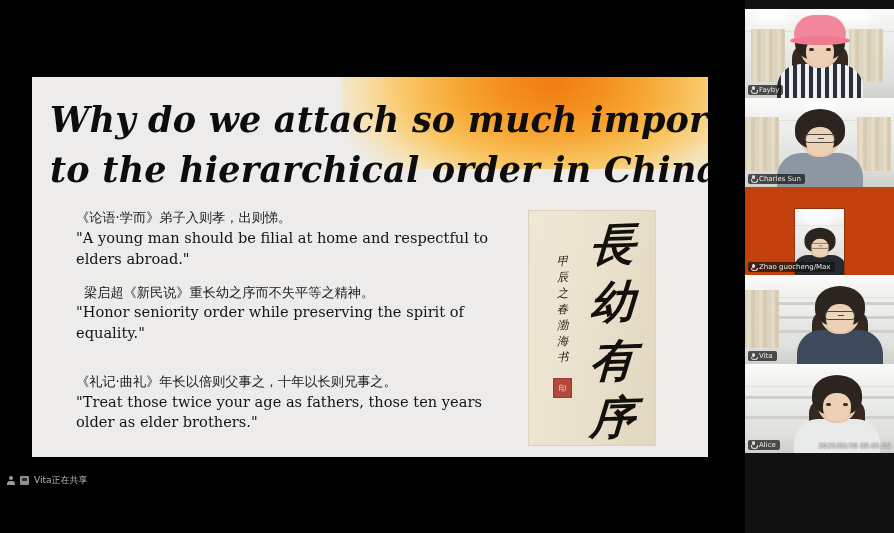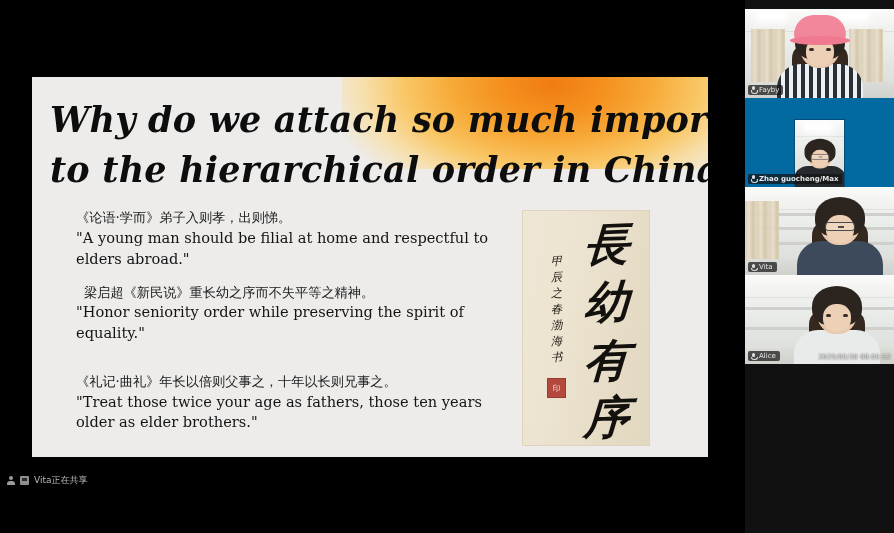--- a/index.html
+++ b/index.html
@@ -42,21 +42,21 @@
     letter-spacing: 0.2px;
     padding: 18px 18px 0 18px;
   }
   .slide-title .tl { display: block; white-space: nowrap; }
 
   .slide-body {
     position: relative;
     display: flex;
     align-items: flex-start;
     padding: 14px 18px 0 44px;
-    gap: 8px;
+    gap: 14px;
   }
   .quotes { width: 430px; }
   .quote-block { margin-bottom: 13px; }
   .quote-block:last-child { margin-bottom: 0; margin-top: 28px; }
   .q-cn {
     font-family: "DejaVu Sans", sans-serif;
     font-size: 13.2px;
     line-height: 1.5;
     color: #1b1b1b;
     white-space: nowrap;
@@ -278,21 +278,21 @@
     border: 1px solid #dcdcdc; border-top: 0;
     border-radius: 0 0 3px 3px;
   }
   .timestamp {
     position: absolute; right: 3px; bottom: 3px;
     color: #e4e4e4; font-size: 6.5px;
     font-family: "DejaVu Sans", sans-serif;
     text-shadow: 0 0 2px #000;
     letter-spacing: .2px;
   }
-  .tile-dark { background: #0369a1; font-weight: bold; }
+  .tile-dark { background: #c2410c; }
 </style>
 </head>
 <body>
 
 <div id="app">
 
   <div class="share-region">
 
     <div class="slide">
       <div class="slide-glow"></div>
@@ -368,20 +368,41 @@
         </div>
         <div class="p-body b-stripe"></div>
       </div>
       <div class="name-badge">
         <span class="mic-ico"></span>
         <span>Fayby</span>
       </div>
     </div>
 
 
+    <div class="tile">
+      <div class="room">
+        <div class="ceiling"></div>
+        <div class="lamp" style="left:62px;top:4%;"></div>
+        <div class="curtain" style="left:0px;"></div>
+        <div class="curtain" style="left:112px;"></div>
+        <div class="wall"></div>
+      </div>
+      <div class="person-fig">
+        <div class="p-head">
+          <div class="p-hair"></div>
+          <div class="p-face"></div>
+          <div class="p-glasses"></div>
+        </div>
+        <div class="p-body b-grey"></div>
+      </div>
+      <div class="name-badge">
+        <span class="mic-ico"></span>
+        <span>Charles Sun</span>
+      </div>
+    </div>
 
     <div class="tile tile-dark">
       <div class="pip">
         <div class="room">
           <div class="ceiling"></div>
           <div class="lamp" style="left:10px;top:8%;"></div>
           <div class="wall"></div>
         </div>
         <div class="person-fig">
           <div class="p-head">

